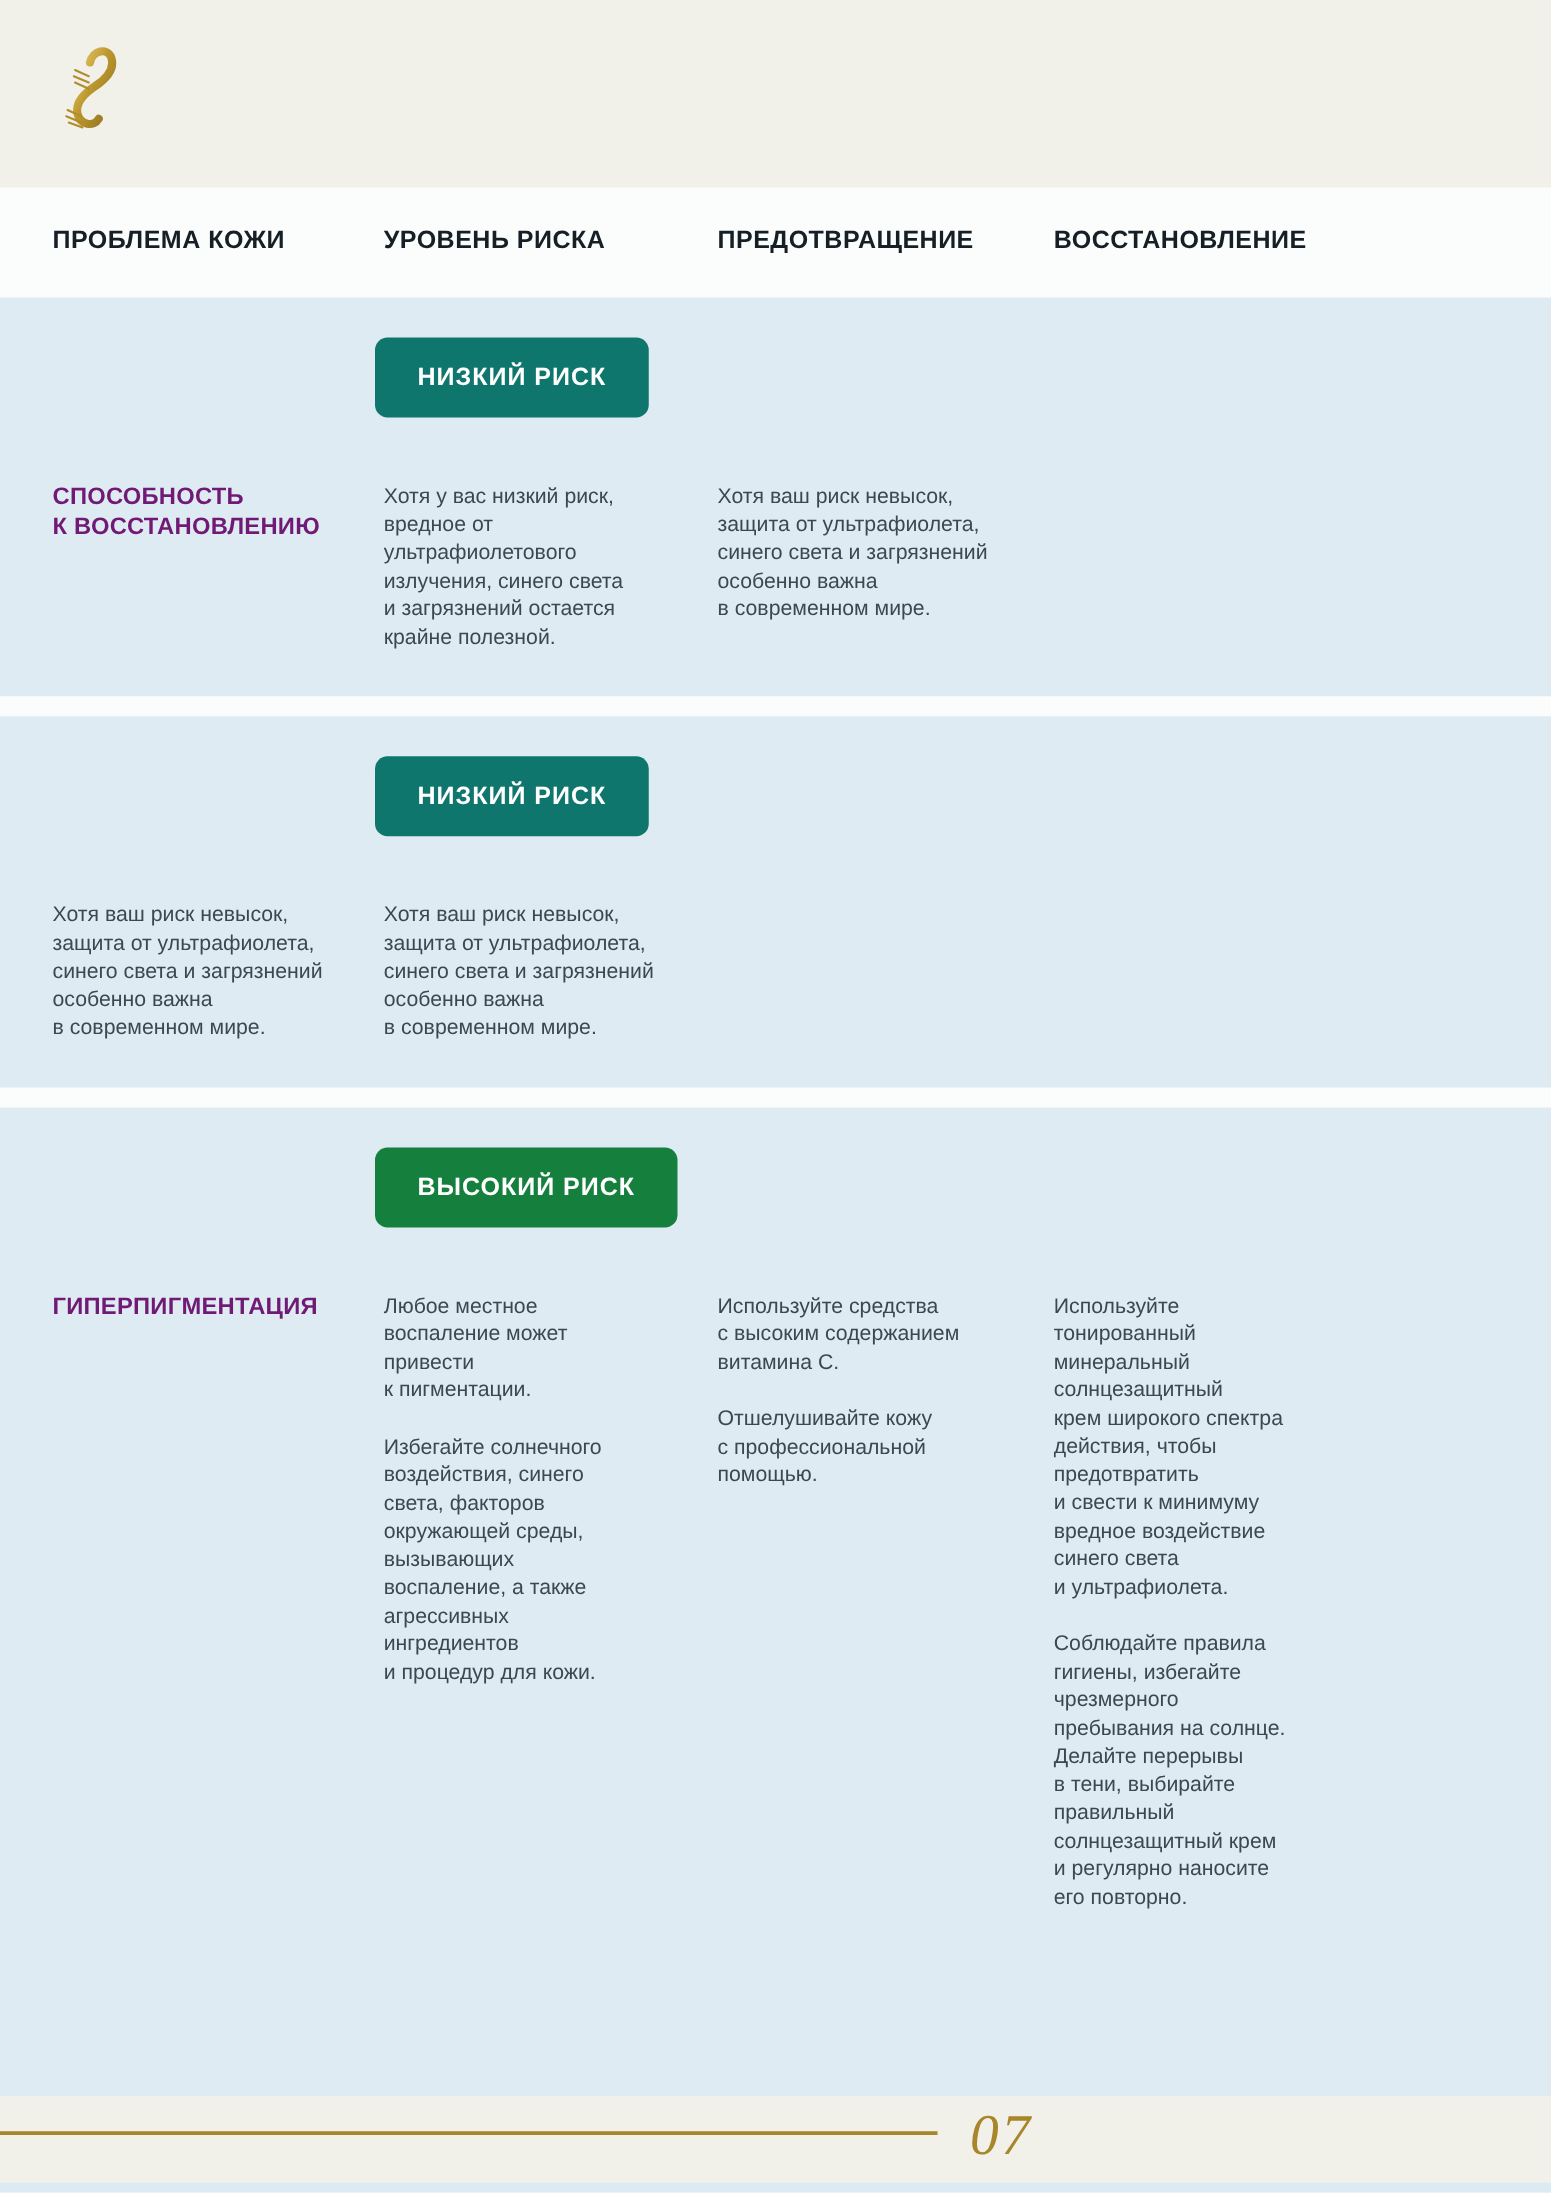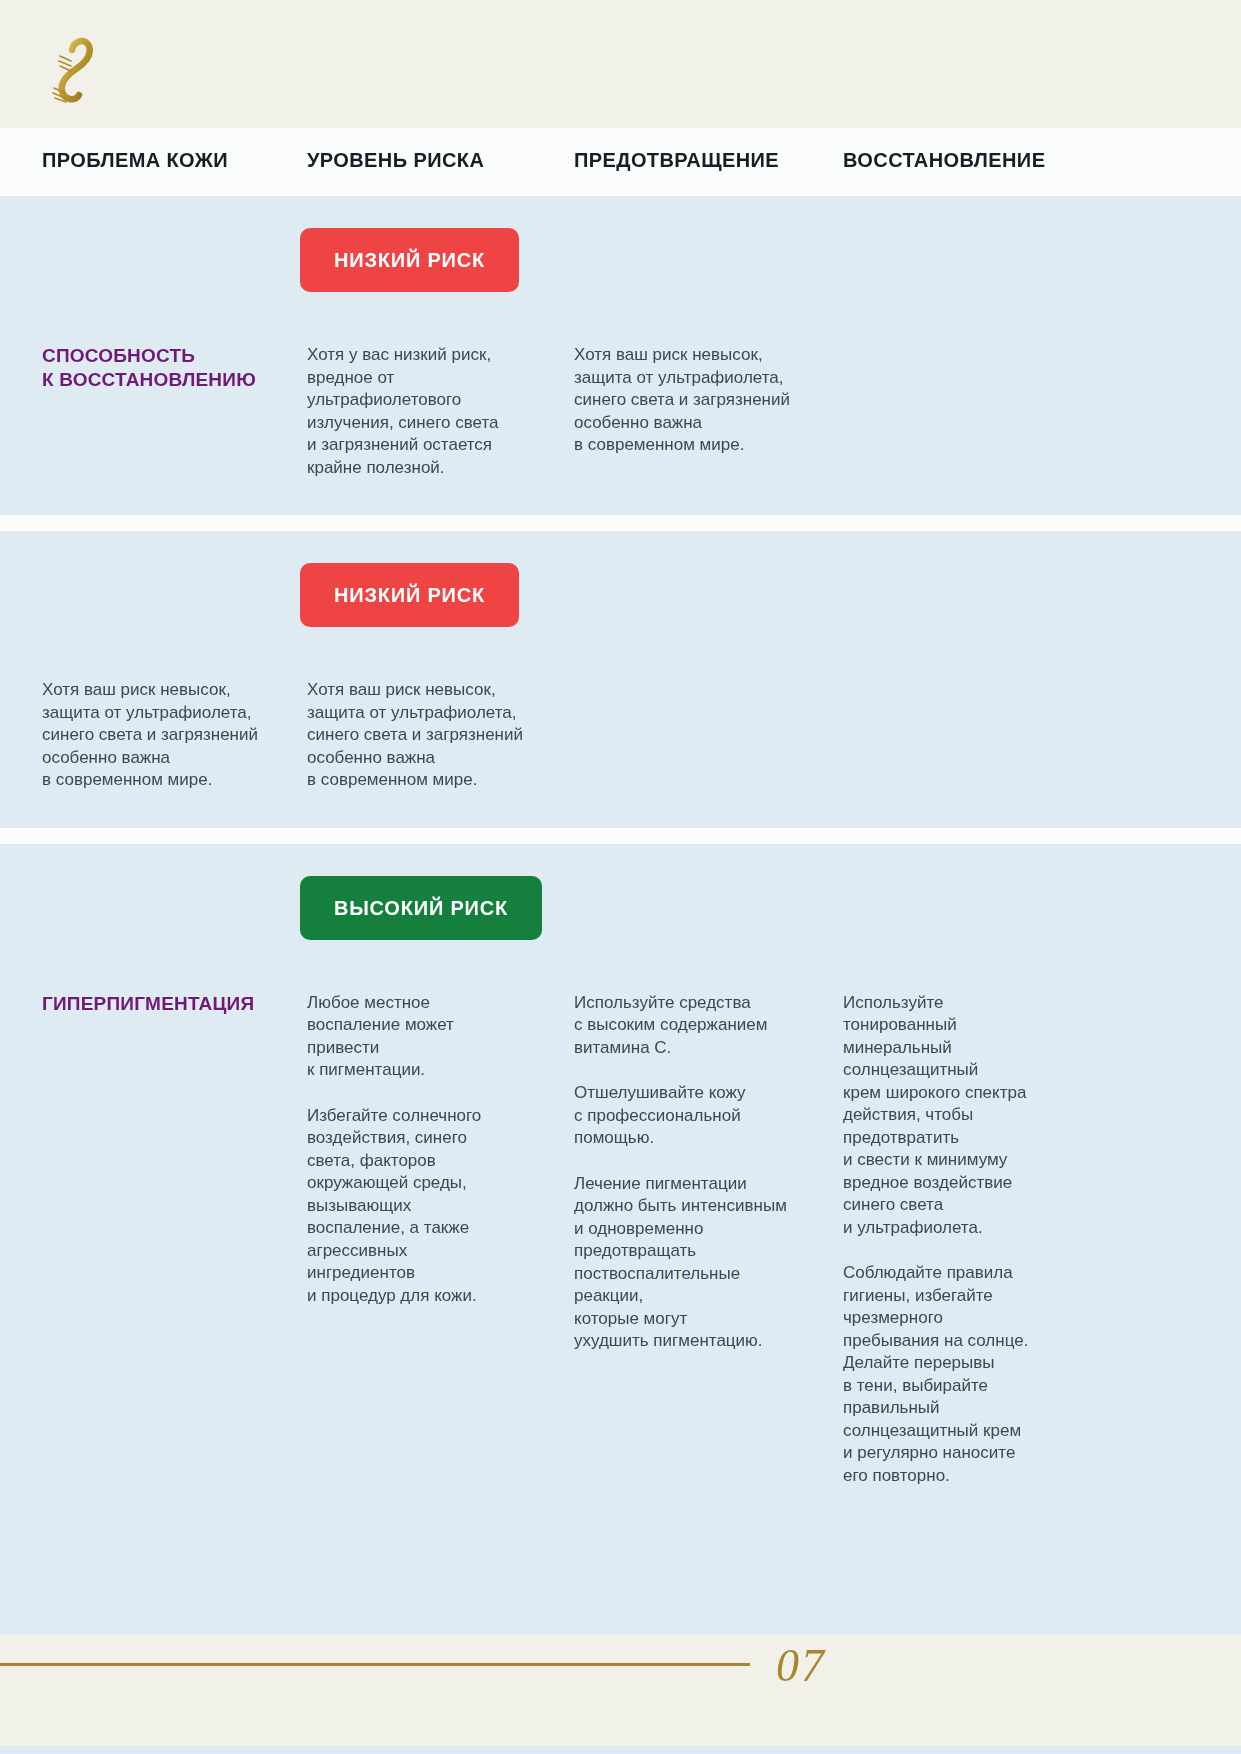--- a/index.html
+++ b/index.html
@@ -13,34 +13,34 @@
   .logo { position: absolute; left: 48px; top: 36px; width: 48px; height: 72px; }
 
   .table-region { background: #FBFDFD; }
 
   .grid {
     display: grid;
     grid-template-columns: 265px 267px 269px 1fr;
     padding: 0 40px 0 42px;
   }
 
-  .header-row { height: 68px; align-items: center; padding-bottom: 4px; }
+  .header-row { height: 88px; align-items: center; padding-bottom: 4px; margin-top: 22px; }
   .col-header {
     font-size: 20px; font-weight: bold; color: #161E26; letter-spacing: 0.4px;
   }
 
   .card { background: #DFEBF2; padding: 32px 0 36px; margin-bottom: 16px; }
   .card.tall { padding-bottom: 148px; margin-bottom: 0; }
 
   .badge {
     display: inline-block; border-radius: 10px; padding: 0 34px;
     height: 64px; line-height: 64px; font-size: 20px; font-weight: bold;
     color: #FFFFFF; letter-spacing: 0.8px; margin-left: -7px;
   }
-  .badge.low  { background: #ef4444; }
+  .badge.low  { background: #0f766e; }
   .badge.high { background: #15803d; }
 
   .content-row { margin-top: 52px; }
   .problem-label {
     font-size: 19px; font-weight: bold; color: #701a75;
     line-height: 1.27; white-space: pre-line; letter-spacing: 0.2px;
     padding-right: 18px;
   }
   .body-col { font-size: 17px; color: #3C4850; line-height: 22.5px; padding-right: 24px; }
   .body-col p { white-space: pre-line; margin: 0 0 23px 0; }
@@ -176,28 +176,20 @@
 ингредиентов
 и процедур для кожи.</p>
         </div>
         <div class="body-col">
           <p>Используйте средства
 с высоким содержанием
 витамина C.</p>
           <p>Отшелушивайте кожу
 с профессиональной
 помощью.</p>
-          <p>Лечение пигментации
-должно быть интенсивным
-и одновременно
-предотвращать
-поствоспалительные
-реакции,
-которые могут
-ухудшить пигментацию.</p>
         </div>
         <div class="body-col">
           <p>Используйте
 тонированный
 минеральный
 солнцезащитный
 крем широкого спектра
 действия, чтобы
 предотвратить
 и свести к минимуму

